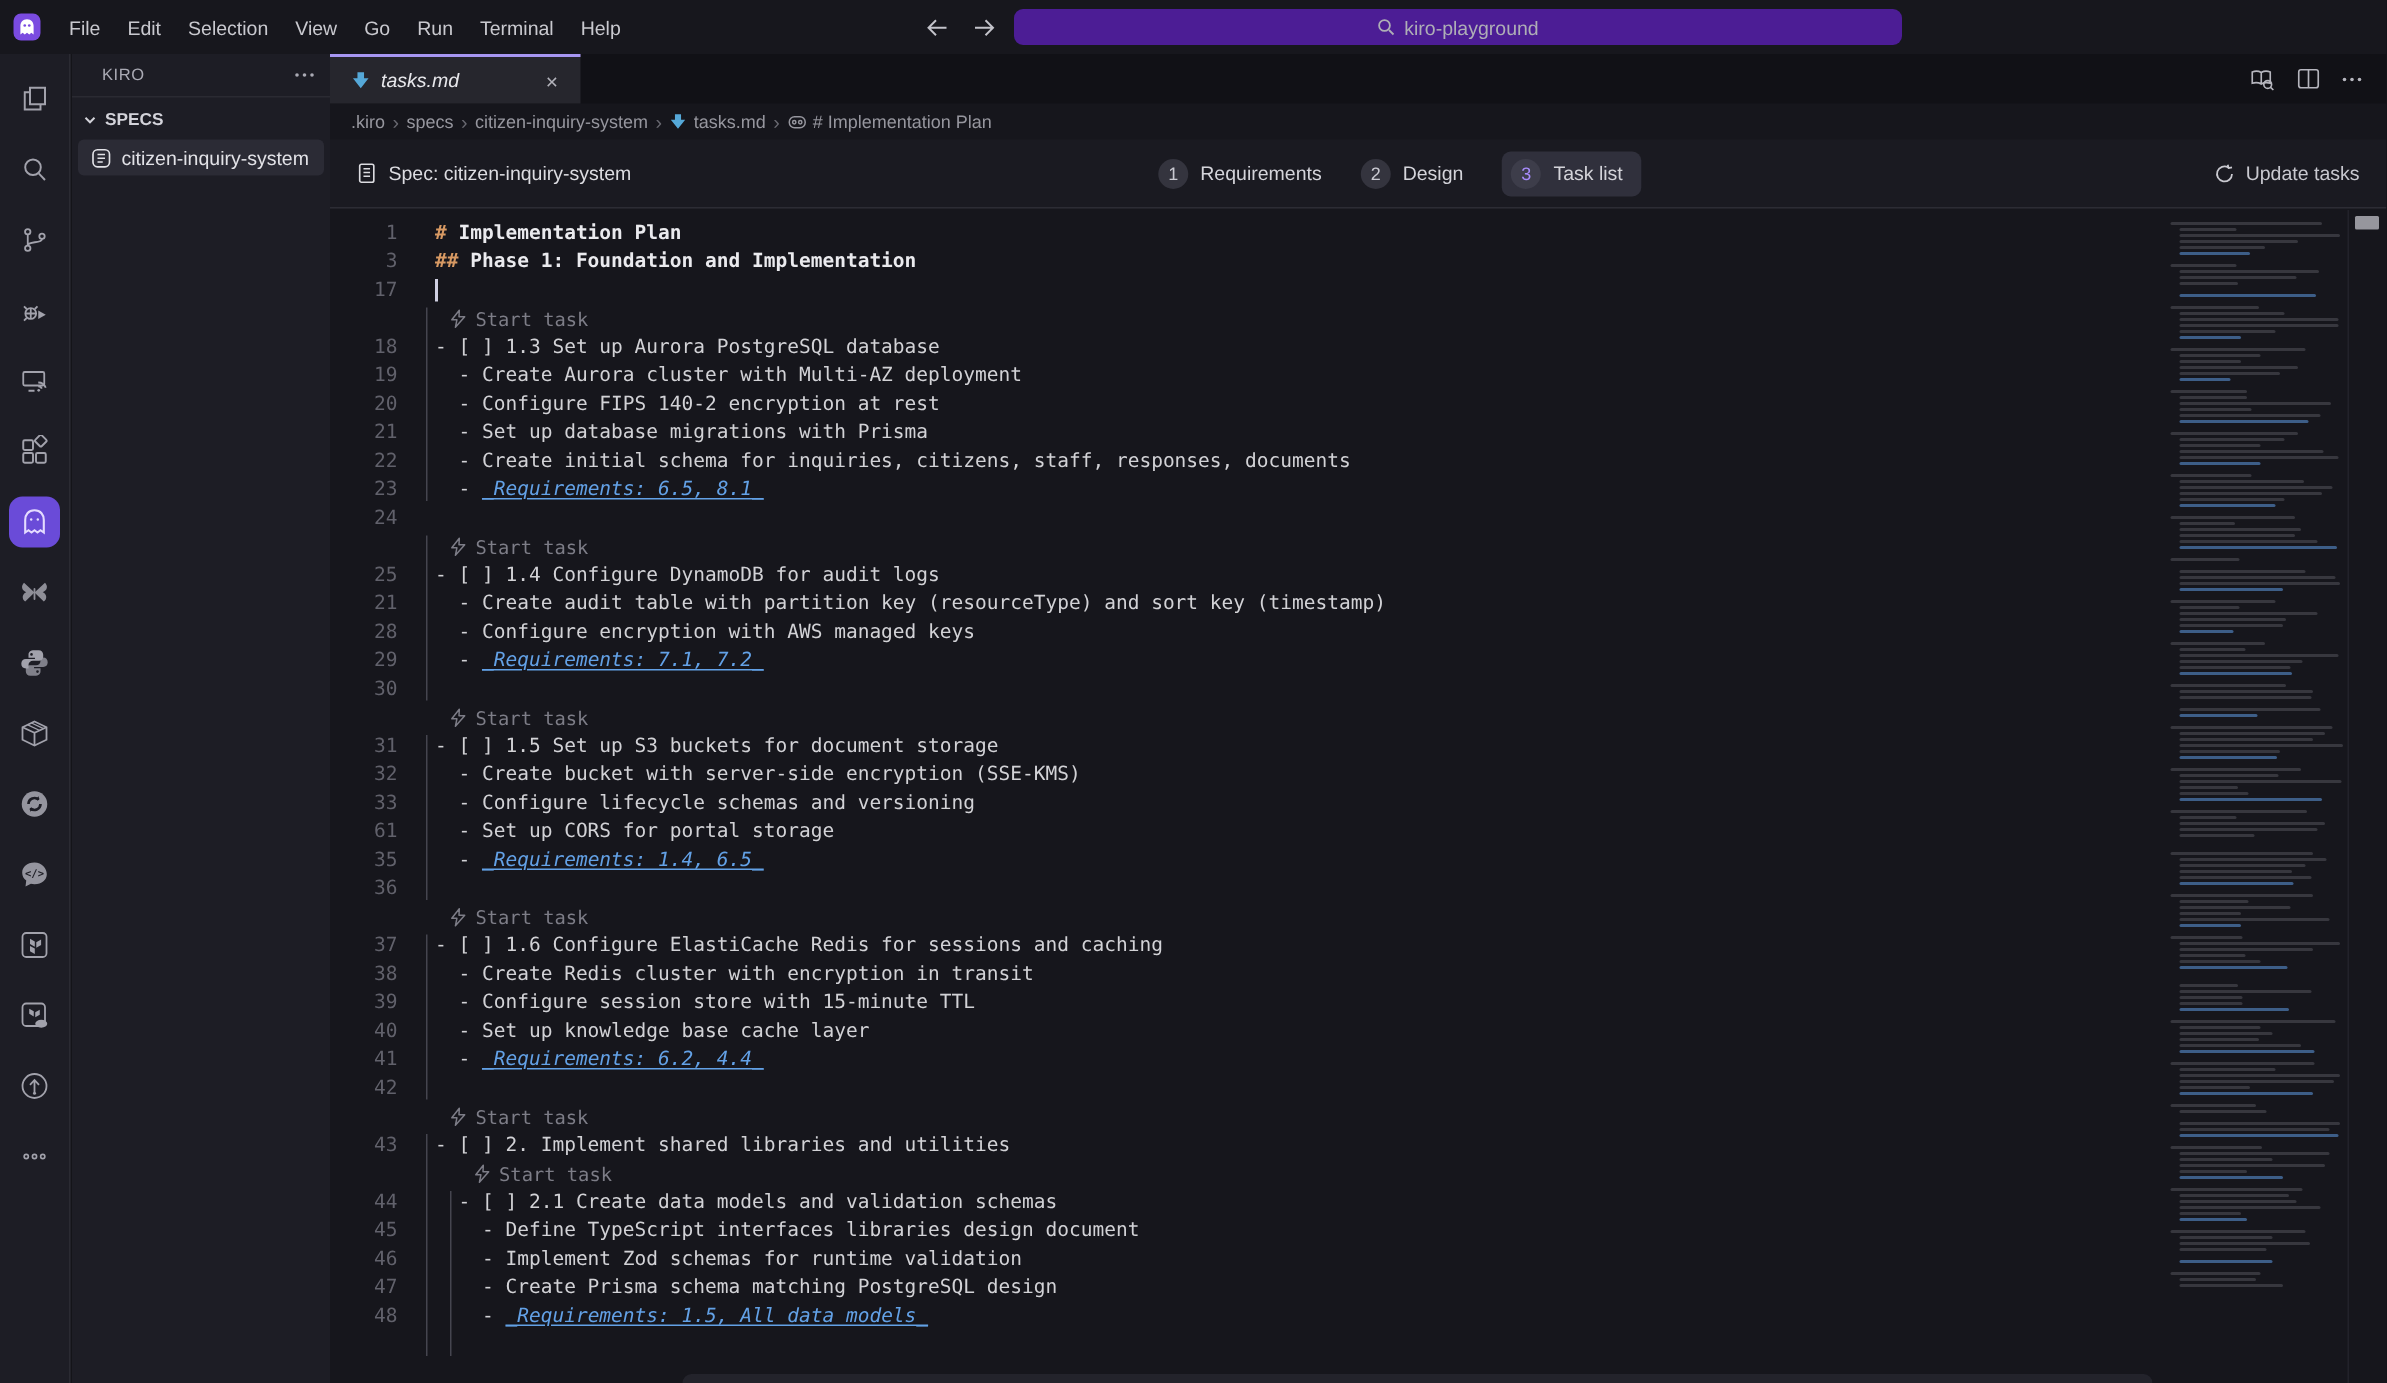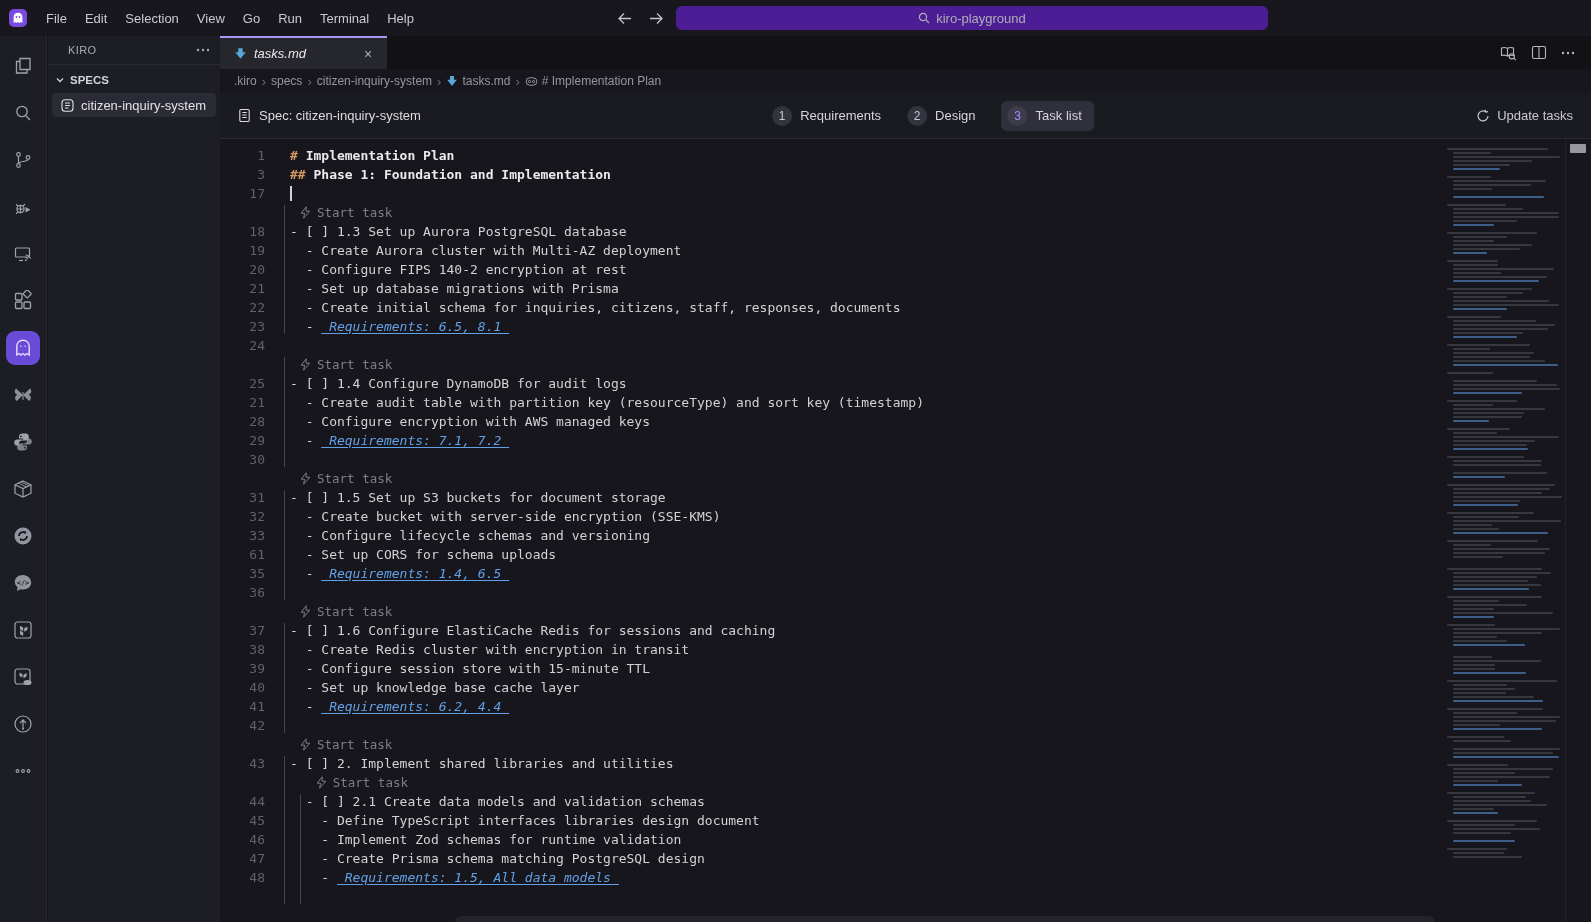--- a/index.html
+++ b/index.html
@@ -493,21 +493,21 @@
         <div class="row">
           <div class="gutter">32</div>
           <div class="text">  - Create bucket with server-side encryption (SSE-KMS)</div>
         </div>
         <div class="row">
           <div class="gutter">33</div>
           <div class="text">  - Configure lifecycle schemas and versioning</div>
         </div>
         <div class="row">
           <div class="gutter">61</div>
-          <div class="text">  - Set up CORS for schema uploads</div>
+          <div class="text">  - Set up CORS for portal storage</div>
         </div>
         <div class="row">
           <div class="gutter">35</div>
           <div class="text"><span>  - </span><span class="req-em">_Requirements: 1.4, 6.5_</span></div>
         </div>
         <div class="row">
           <div class="gutter">36</div>
           <div class="text"></div>
         </div>
         <div class="lens-row" style="padding-left: 80px;">

